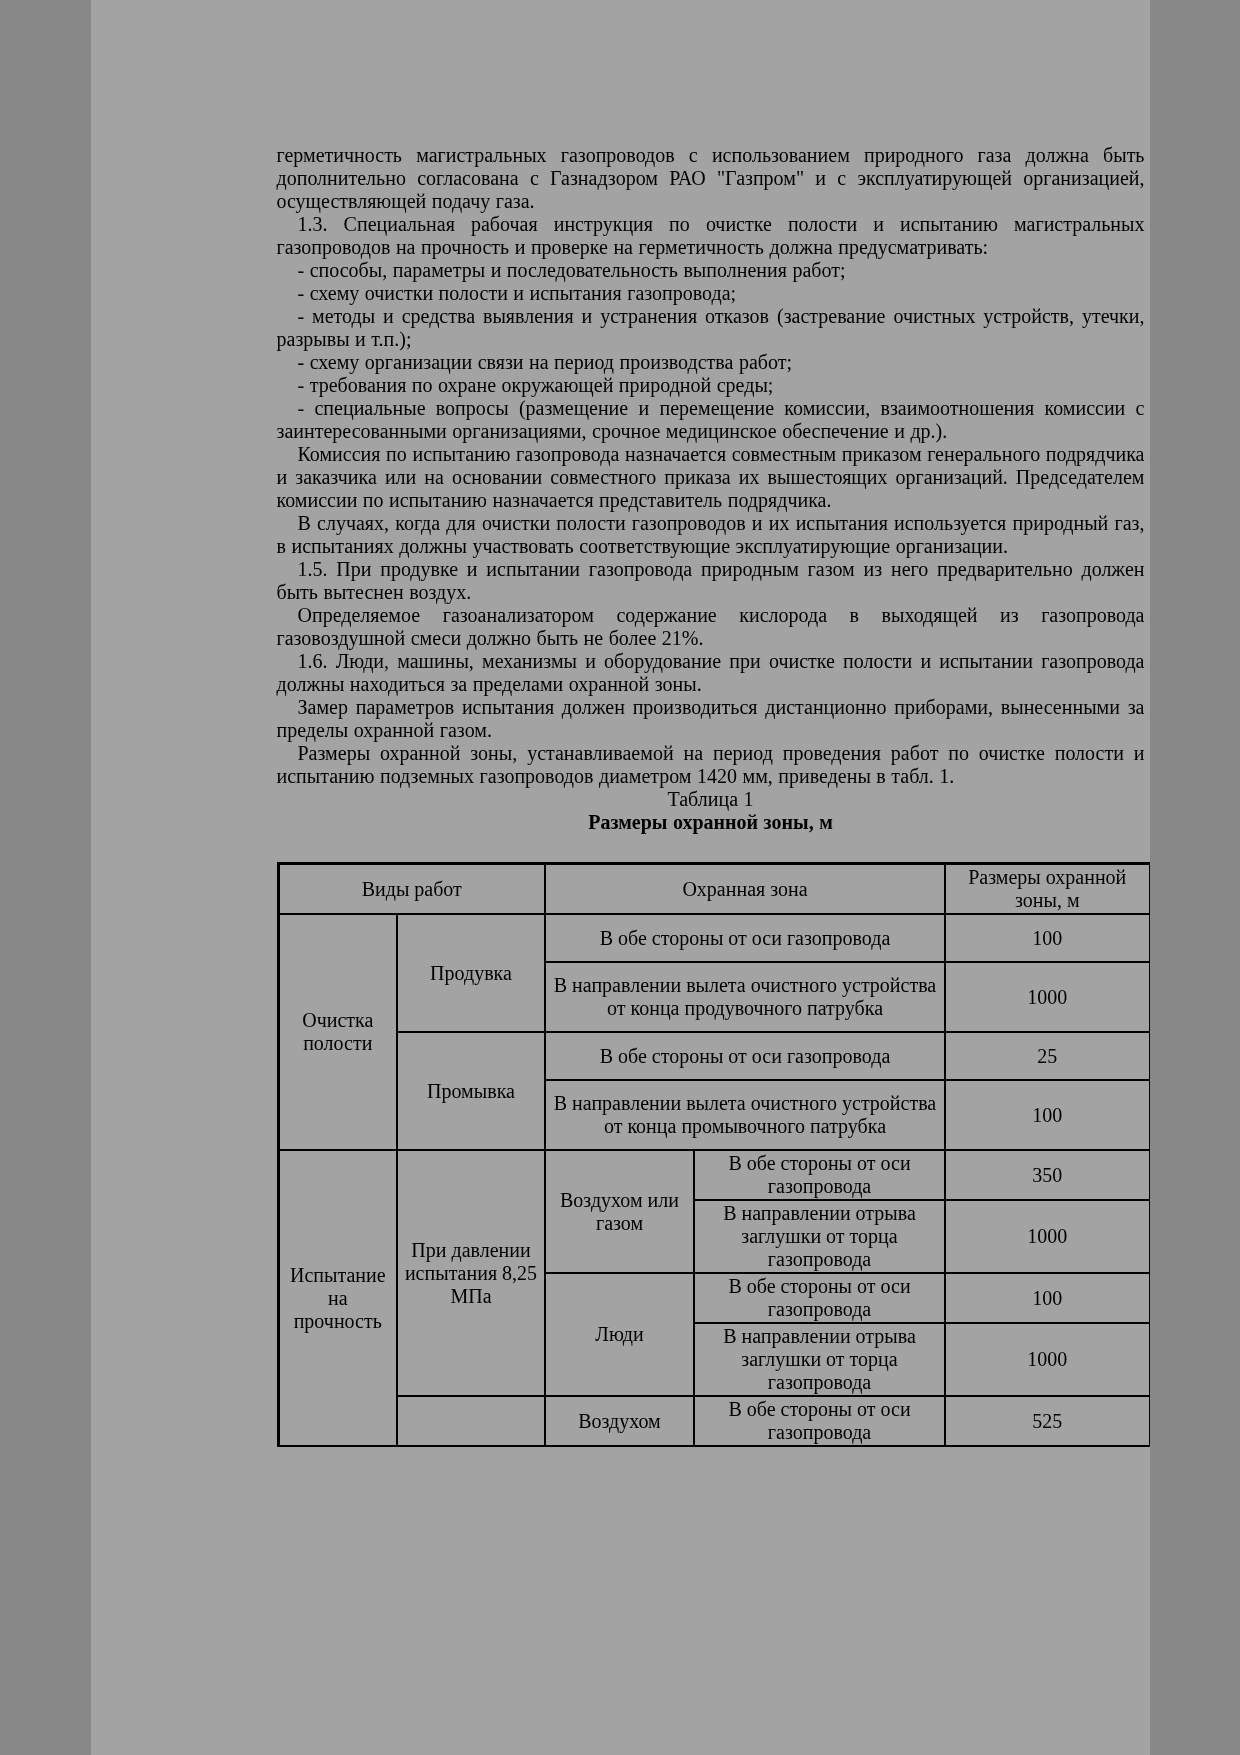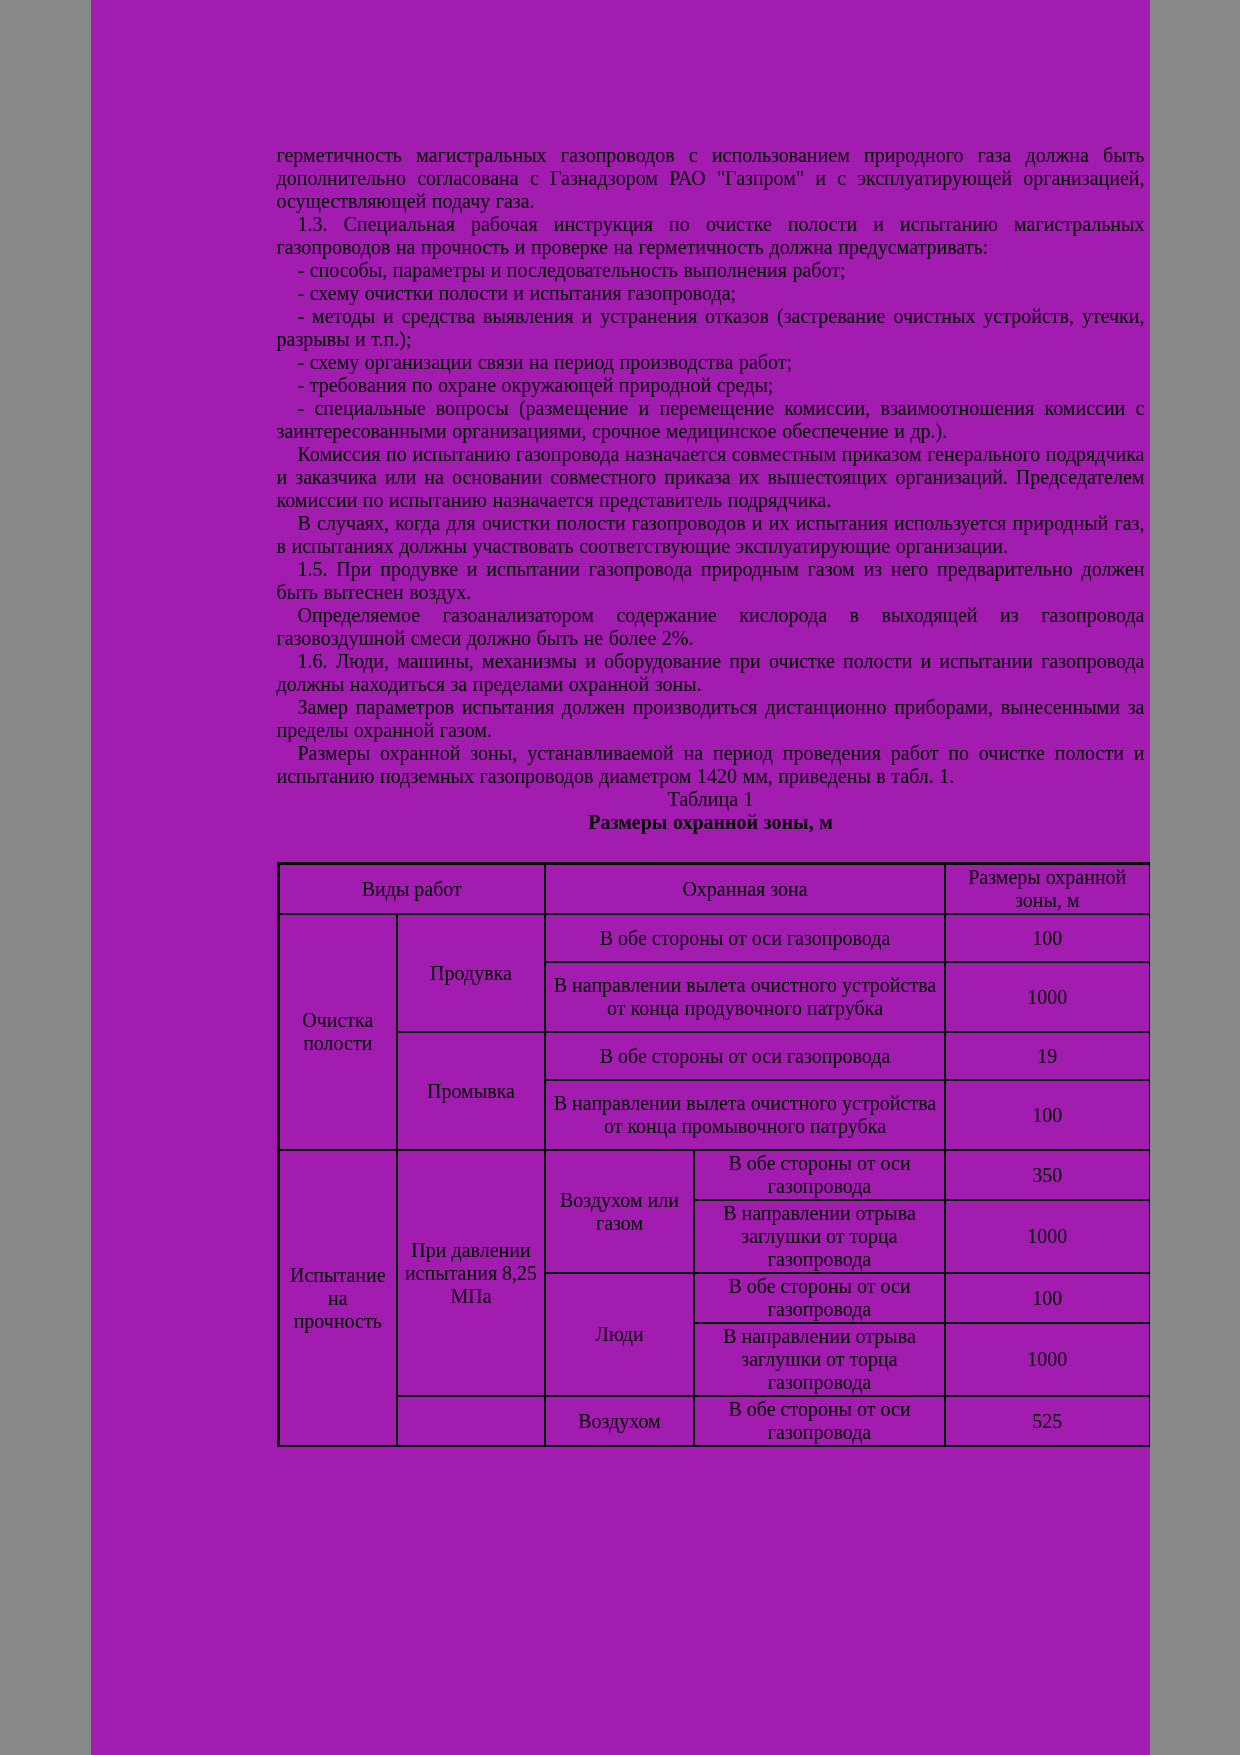--- a/index.html
+++ b/index.html
@@ -1,19 +1,19 @@
 <!DOCTYPE html>
 <html><head>
 <meta charset="utf-8">
 <style>
   html,body { margin:0; padding:0; background:#888; }
   .page {
     position:relative;
     width:1059px; height:1755px;
-    background:#a21caf;
+    background:#a3a3a3;
     margin:0 auto;
     overflow:hidden;
     font-family:"Liberation Serif","DejaVu Serif",serif;
     color:#000;
   }
   .content {
     position:absolute;
     left:186px; top:144px;
     width:868px;
   }
@@ -62,21 +62,21 @@
     <p>1.3. Специальная рабочая инструкция по очистке полости и испытанию магистральных газопроводов на прочность и проверке на герметичность должна предусматривать:</p>
     <p>- способы, параметры и последовательность выполнения работ;</p>
     <p>- схему очистки полости и испытания газопровода;</p>
     <p>- методы и средства выявления и устранения отказов (застревание очистных устройств, утечки, разрывы и т.п.);</p>
     <p>- схему организации связи на период производства работ;</p>
     <p>- требования по охране окружающей природной среды;</p>
     <p>- специальные вопросы (размещение и перемещение комиссии, взаимоотношения комиссии с заинтересованными организациями, срочное медицинское обеспечение и др.).</p>
     <p>Комиссия по испытанию газопровода назначается совместным приказом генерального подрядчика и заказчика или на основании совместного приказа их вышестоящих организаций. Председателем комиссии по испытанию назначается представитель подрядчика.</p>
     <p>В случаях, когда для очистки полости газопроводов и их испытания используется природный газ, в испытаниях должны участвовать соответствующие эксплуатирующие организации.</p>
     <p>1.5. При продувке и испытании газопровода природным газом из него предварительно должен быть вытеснен воздух.</p>
-    <p>Определяемое газоанализатором содержание кислорода в выходящей из газопровода газовоздушной смеси должно быть не более 2%.</p>
+    <p>Определяемое газоанализатором содержание кислорода в выходящей из газопровода газовоздушной смеси должно быть не более 21%.</p>
     <p>1.6. Люди, машины, механизмы и оборудование при очистке полости и испытании газопровода должны находиться за пределами охранной зоны.</p>
     <p>Замер параметров испытания должен производиться дистанционно приборами, вынесенными за пределы охранной газом.</p>
     <p>Размеры охранной зоны, устанавливаемой на период проведения работ по очистке полости и испытанию подземных газопроводов диаметром 1420 мм, приведены в табл. 1.</p>
 
     <p class="table-label">Таблица 1</p>
     <p class="table-title">Размеры охранной зоны, м</p>
 
     <table class="zone-table">
       <colgroup>
         <col style="width:119px">
@@ -97,21 +97,21 @@
           <td colspan="2" class="vtop">В обе стороны от оси газопровода</td>
           <td class="vtop">100</td>
         </tr>
         <tr class="thin" style="height:70px">
           <td colspan="2" class="vtop">В направлении вылета очистного устройства от конца продувочного патрубка</td>
           <td>1000</td>
         </tr>
         <tr style="height:48px">
           <td rowspan="2">Промывка</td>
           <td colspan="2" class="vtop">В обе стороны от оси газопровода</td>
-          <td class="vtop">19</td>
+          <td class="vtop">25</td>
         </tr>
         <tr class="thin" style="height:70px">
           <td colspan="2">В направлении вылета очистного устройства от конца промывочного патрубка</td>
           <td>100</td>
         </tr>
         <tr style="height:49px">
           <td rowspan="5" class="nb">Испытание на прочность</td>
           <td rowspan="4" class="pad10">При давлении испытания 8,25 МПа</td>
           <td rowspan="2" class="pad12">Воздухом или газом</td>
           <td>В обе стороны от оси газопровода</td>

